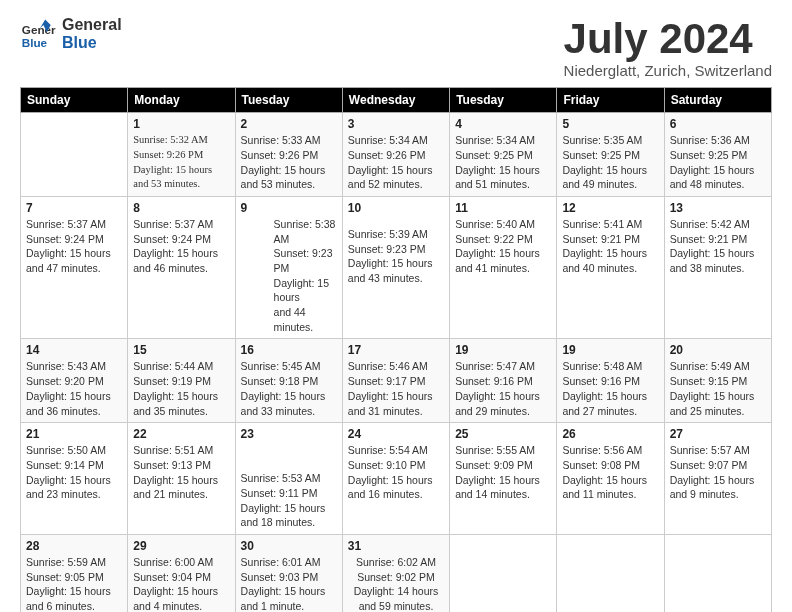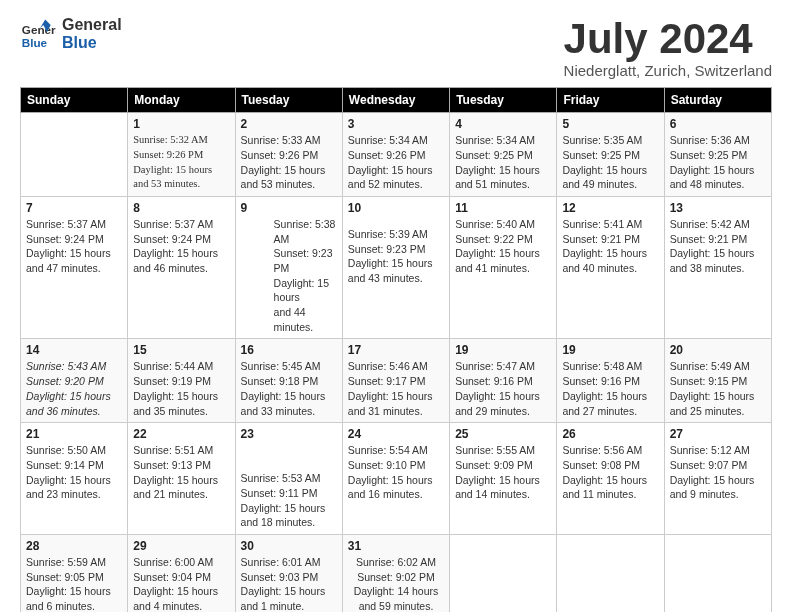--- a/index.html
+++ b/index.html
@@ -199,21 +199,21 @@
           <div class="day-num">13</div>
           <div class="day-detail" style="white-space: pre-line;">Sunrise: 5:42 AM
 Sunset: 9:21 PM
 Daylight: 15 hours
 and 38 minutes.</div>
         </td>
       </tr>
       <tr>
         <td>
           <div class="day-num">14</div>
-          <div class="day-detail" style="white-space: pre-line; font-style: italic;">Sunrise: 5:43 AM
+          <div class="day-detail" style="white-space: pre-line;">Sunrise: 5:43 AM
 Sunset: 9:20 PM
 Daylight: 15 hours
 and 36 minutes.</div>
         </td>
         <td>
           <div class="day-num">15</div>
           <div class="day-detail" style="white-space: pre-line;">Sunrise: 5:44 AM
 Sunset: 9:19 PM
 Daylight: 15 hours
 and 35 minutes.</div>
@@ -292,21 +292,21 @@
         </td>
         <td>
           <div class="day-num">26</div>
           <div class="day-detail" style="white-space: pre-line;">Sunrise: 5:56 AM
 Sunset: 9:08 PM
 Daylight: 15 hours
 and 11 minutes.</div>
         </td>
         <td>
           <div class="day-num">27</div>
-          <div class="day-detail" style="white-space: pre-line;">Sunrise: 5:12 AM
+          <div class="day-detail" style="white-space: pre-line;">Sunrise: 5:57 AM
 Sunset: 9:07 PM
 Daylight: 15 hours
 and 9 minutes.</div>
         </td>
       </tr>
       <tr>
         <td>
           <div class="day-num">28</div>
           <div class="day-detail" style="white-space: pre-line;">Sunrise: 5:59 AM
 Sunset: 9:05 PM

